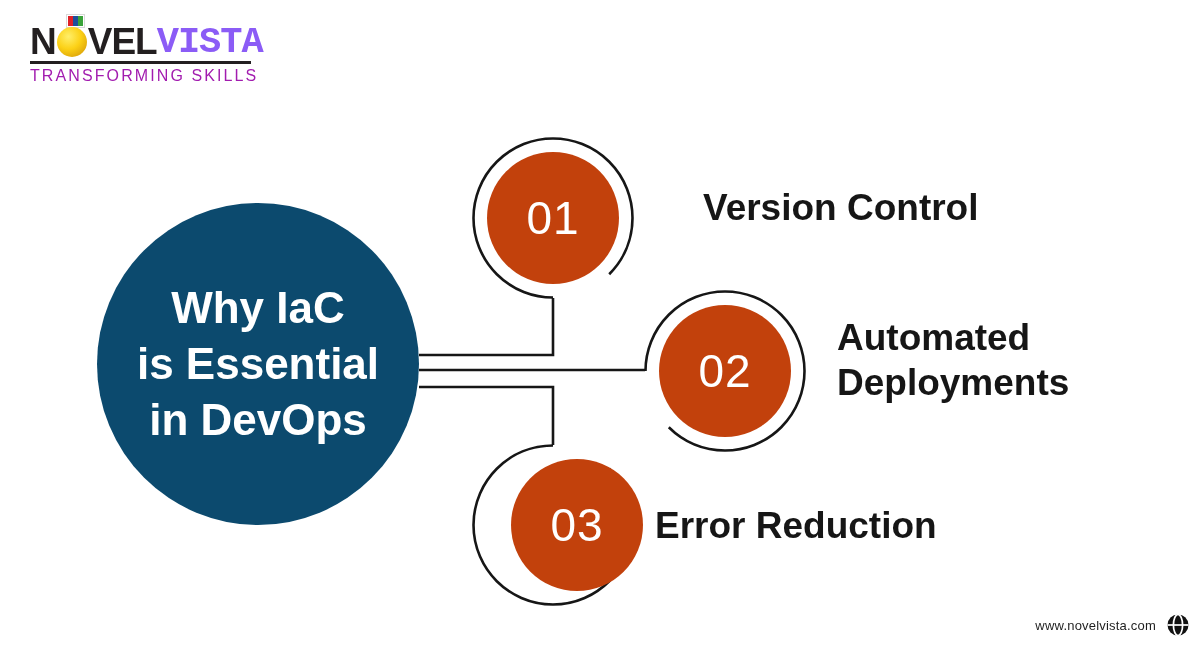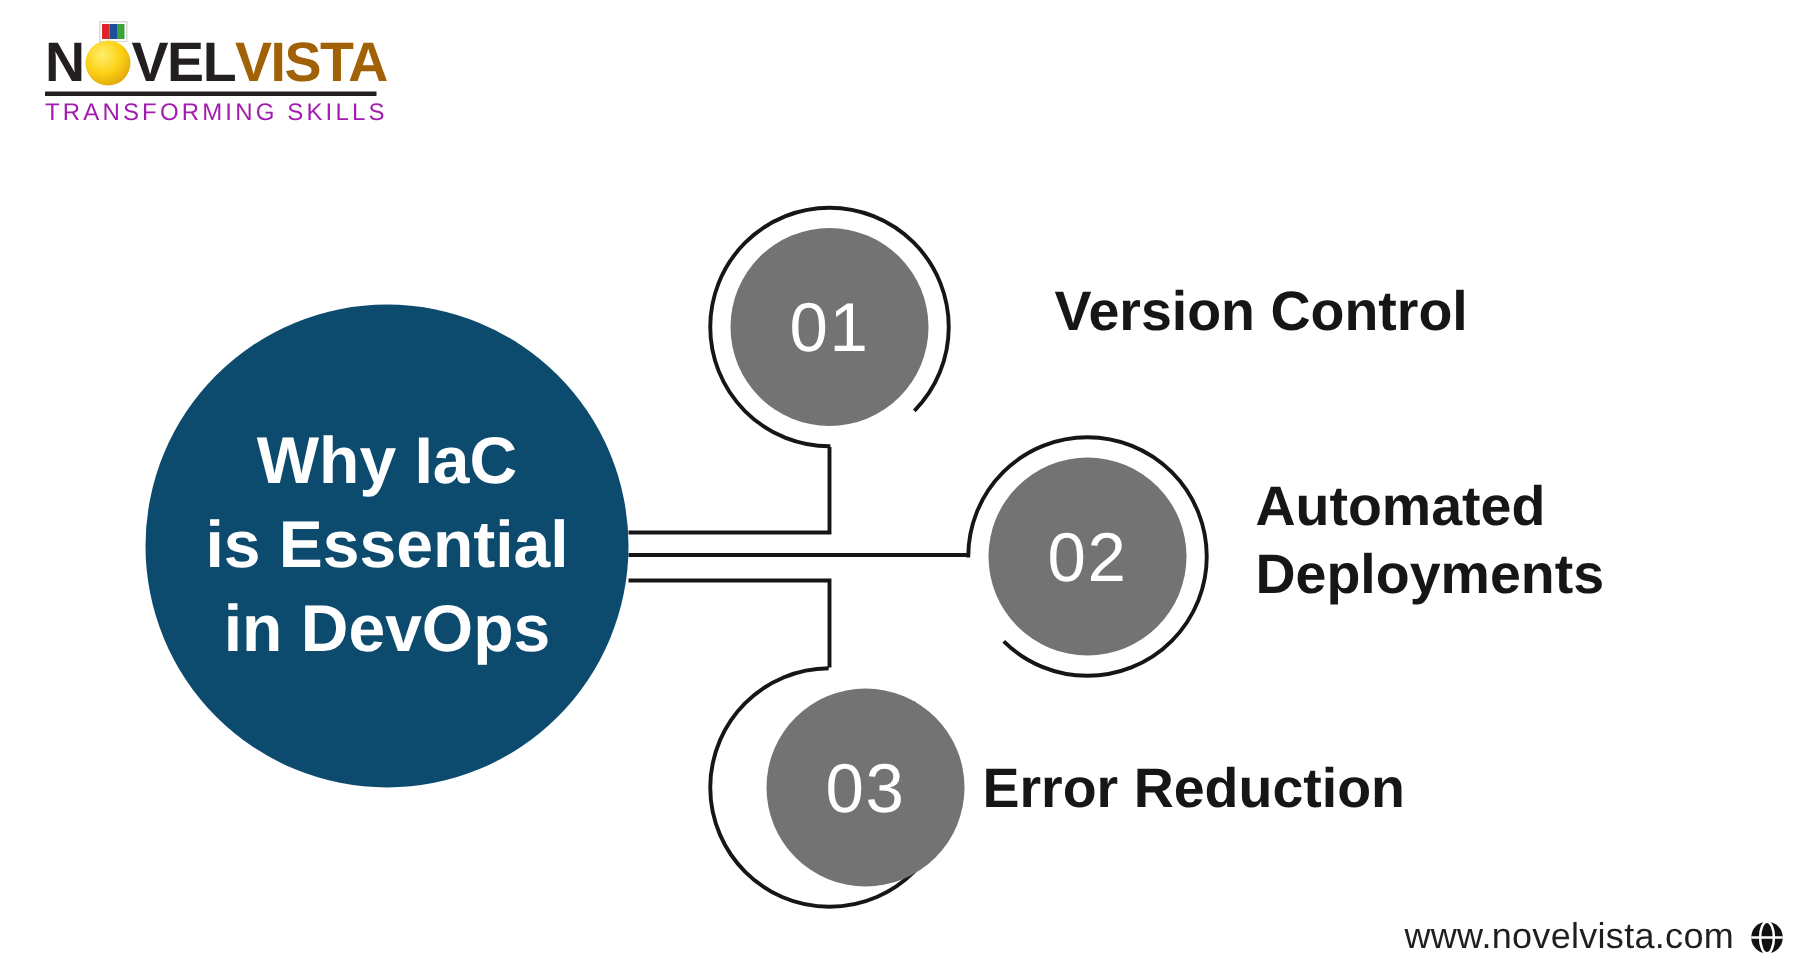--- a/index.html
+++ b/index.html
@@ -10,53 +10,53 @@
   .logo{position:absolute;left:30px;top:14px;width:230px;height:74px;}
   .logo-flag{position:absolute;left:37px;top:1px;width:15px;height:10px;display:flex;
              border:1px solid #ffffff;box-shadow:0 0 0 1px rgba(0,0,0,.15);}
   .logo-flag span{flex:1;}
   .flag-red{background:#e02127;}
   .flag-blue{background:#1d4f9c;}
   .flag-green{background:#3aa33a;}
   .logo-row{position:absolute;left:0;top:10px;display:flex;align-items:center;height:36px;
             font-size:37px;font-weight:800;letter-spacing:-1px;line-height:36px;}
   .logo-black{color:#231f20;}
-  .logo-red{color:#a16207;}
+  .logo-red{color:#8b5cf6;font-family:Liberation Mono, monospace;}
   .logo-ball{display:inline-block;width:30px;height:30px;border-radius:50%;margin:0 1px;
              background:radial-gradient(circle at 38% 32%, #ffef6a 0%, #fcd116 45%, #e0a90c 78%, #a97b06 100%);}
   .logo-rule{position:absolute;left:0;top:47px;width:221px;height:3px;background:#231f20;}
   .logo-tagline{position:absolute;left:0;top:53px;font-size:16px;letter-spacing:2.1px;
                 color:#a21caf;font-weight:400;white-space:nowrap;}
 
   
   .diagram-svg{position:absolute;left:0;top:0;width:1200px;height:650px;z-index:1;}
 
   .big-circle{position:absolute;left:97px;top:203px;width:322px;height:322px;border-radius:50%;
               background:#0c4a6e;z-index:2;display:flex;flex-direction:column;align-items:center;
               justify-content:center;}
   .big-circle .t-line{color:#ffffff;font-weight:700;font-size:44px;line-height:56px;
                       text-align:center;white-space:nowrap;}
 
-  .num-circle{position:absolute;width:132px;height:132px;border-radius:50%;background:#737373;
+  .num-circle{position:absolute;width:132px;height:132px;border-radius:50%;background:#c2410c;
               z-index:2;display:flex;align-items:center;justify-content:center;
               color:#ffffff;font-size:46px;font-weight:400;letter-spacing:1px;}
   .num-1{left:487px;top:152px;}
   .num-2{left:659px;top:305px;align-items:center;}
   .num-3{left:511px;top:459px;}
 
   .item-label{position:absolute;z-index:2;color:#161616;font-weight:700;font-size:37px;
               line-height:45px;white-space:pre-line;}
   .label-1{left:655px;top:185px;margin-left:48px;}
   .label-2{left:837px;top:315px;}
   .label-3{left:655px;top:503px;}
 
   
   .footer{position:absolute;left:0;top:610px;width:1190px;height:30px;display:flex;
           justify-content:flex-end;align-items:center;gap:10px;}
-  .website{font-size:24px;color:#1f1f1f;letter-spacing:.2px;text-decoration:none;}
+  .website{font-size:13px;color:#1f1f1f;letter-spacing:.2px;text-decoration:none;}
   .globe{width:24px;height:24px;display:block;}
 </style>
 </head>
 <body>
 
 <div class="canvas">
 
   <div class="logo">
     <div class="logo-flag">
       <span class="flag-red"></span>

